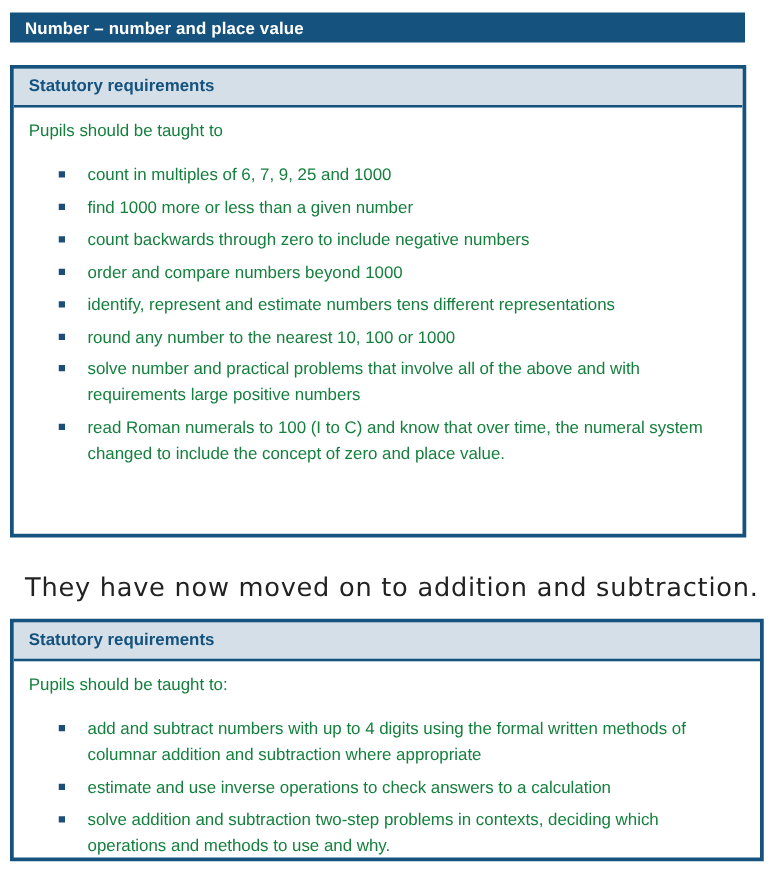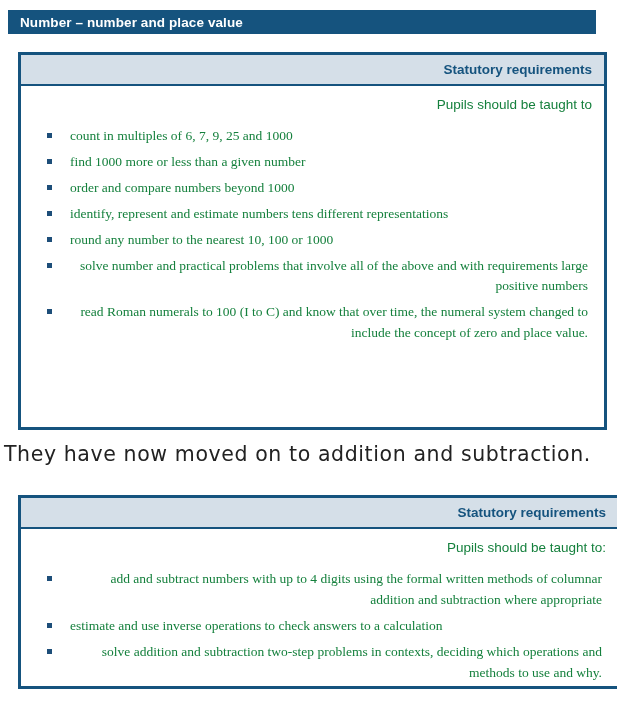--- a/index.html
+++ b/index.html
@@ -35,26 +35,25 @@
   .title-bar span {
     color: #ffffff;
     font-size: 13.5px;
     font-weight: bold;
     letter-spacing: 0.1px;
   }
 
   
   .req-box {
     position: absolute;
-    left: 18px;
+    left: 8px;
     box-sizing: border-box;
     border: 3px solid #15537e;
     background: #ffffff;
     overflow: hidden;
-    text-align: right;
   }
   .box1 { top: 52px; width: 589px; height: 378px; }
   .box2 { top: 495px; width: 603px; height: 194px; }
 
   .req-header {
     background: #d5dfe8;
     border-bottom: 2px solid #15537e;
     padding: 5px 12px 6px 12px;
   }
   .req-header span {
@@ -67,23 +66,22 @@
     padding: 5px 12px 0 12px;
     font-size: 13.5px;
     color: #15803d;
   }
   .intro {
     margin: 4px 0 10px 0;
     line-height: 1.55;
   }
   ul.bullet-list {
     list-style: none;
-    margin: 4px;
+    margin: 14px;
     padding: 0;
-    font-family: Liberation Serif, serif;
   }
   li.bullet-item {
     display: flex;
     margin: 0 0 5px 0;
   }
   .bullet-marker {
     flex: 0 0 auto;
     width: 5px;
     height: 5px;
     background: #1d4e79;
@@ -91,21 +89,21 @@
   }
   .bullet-text {
     line-height: 1.55;
   }
 
   
   .handwritten {
     position: absolute;
     left: 4px;
     top: 442px;
-    margin: 0;
+    margin: 16px;
     font-family: "DejaVu Sans", sans-serif;
     font-size: 20.5px;
     letter-spacing: 0.6px;
     color: #222222;
     white-space: nowrap;
   }
 </style>
 </head>
 <body>
 
@@ -122,20 +120,24 @@
     <div class="req-body">
       <p class="intro">Pupils should be taught to</p>
       <ul class="bullet-list">
         <li class="bullet-item">
           <span class="bullet-marker"></span>
           <span class="bullet-text">count in multiples of 6, 7, 9, 25 and 1000</span>
         </li>
         <li class="bullet-item">
           <span class="bullet-marker"></span>
           <span class="bullet-text">find 1000 more or less than a given number</span>
+        </li>
+        <li class="bullet-item">
+          <span class="bullet-marker"></span>
+          <span class="bullet-text">count backwards through zero to include negative numbers</span>
         </li>
         <li class="bullet-item">
           <span class="bullet-marker"></span>
           <span class="bullet-text">order and compare numbers beyond 1000</span>
         </li>
         <li class="bullet-item">
           <span class="bullet-marker"></span>
           <span class="bullet-text">identify, represent and estimate numbers tens different representations</span>
         </li>
         <li class="bullet-item">

